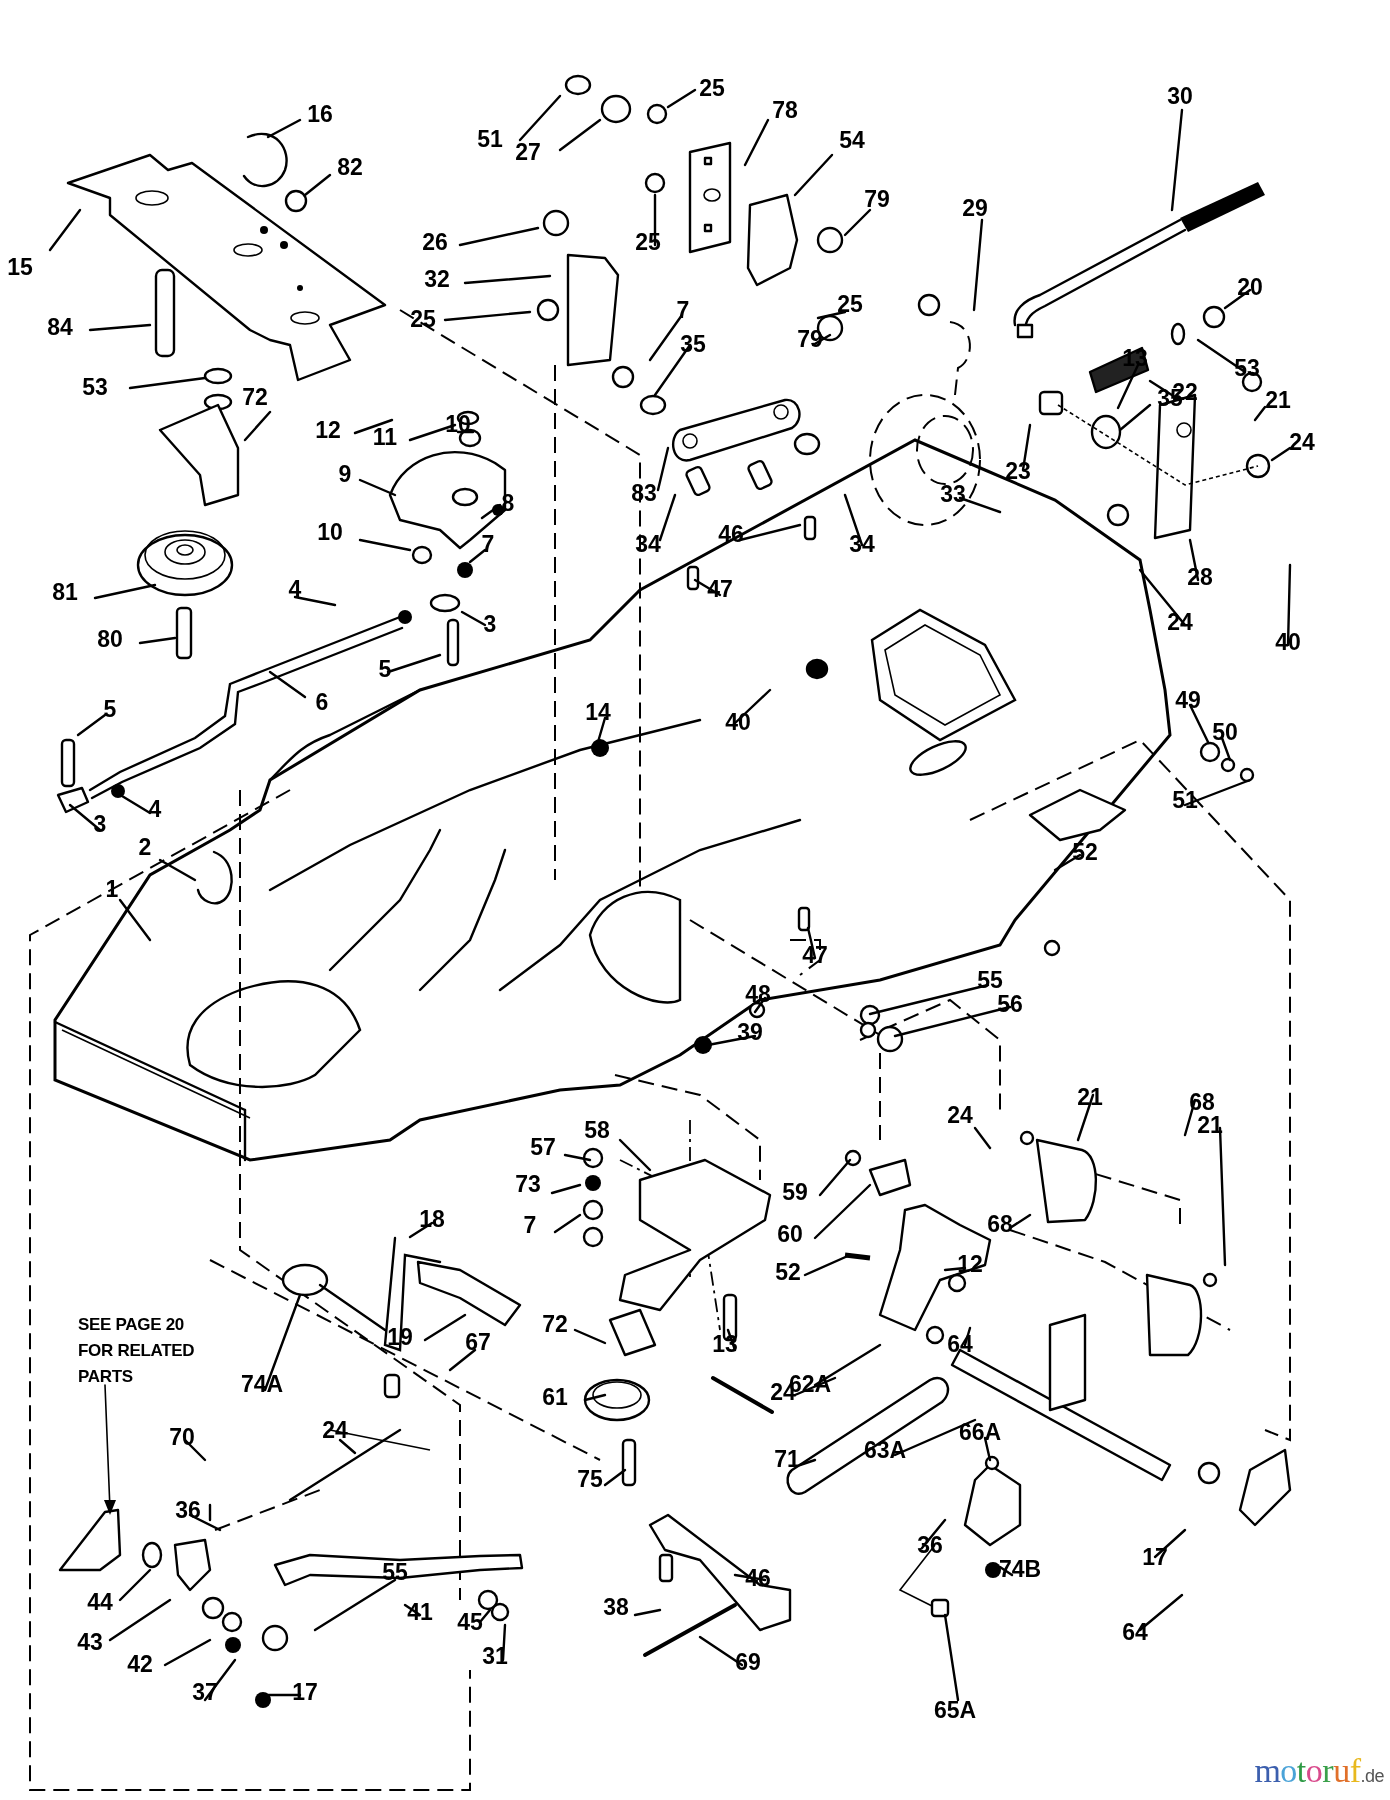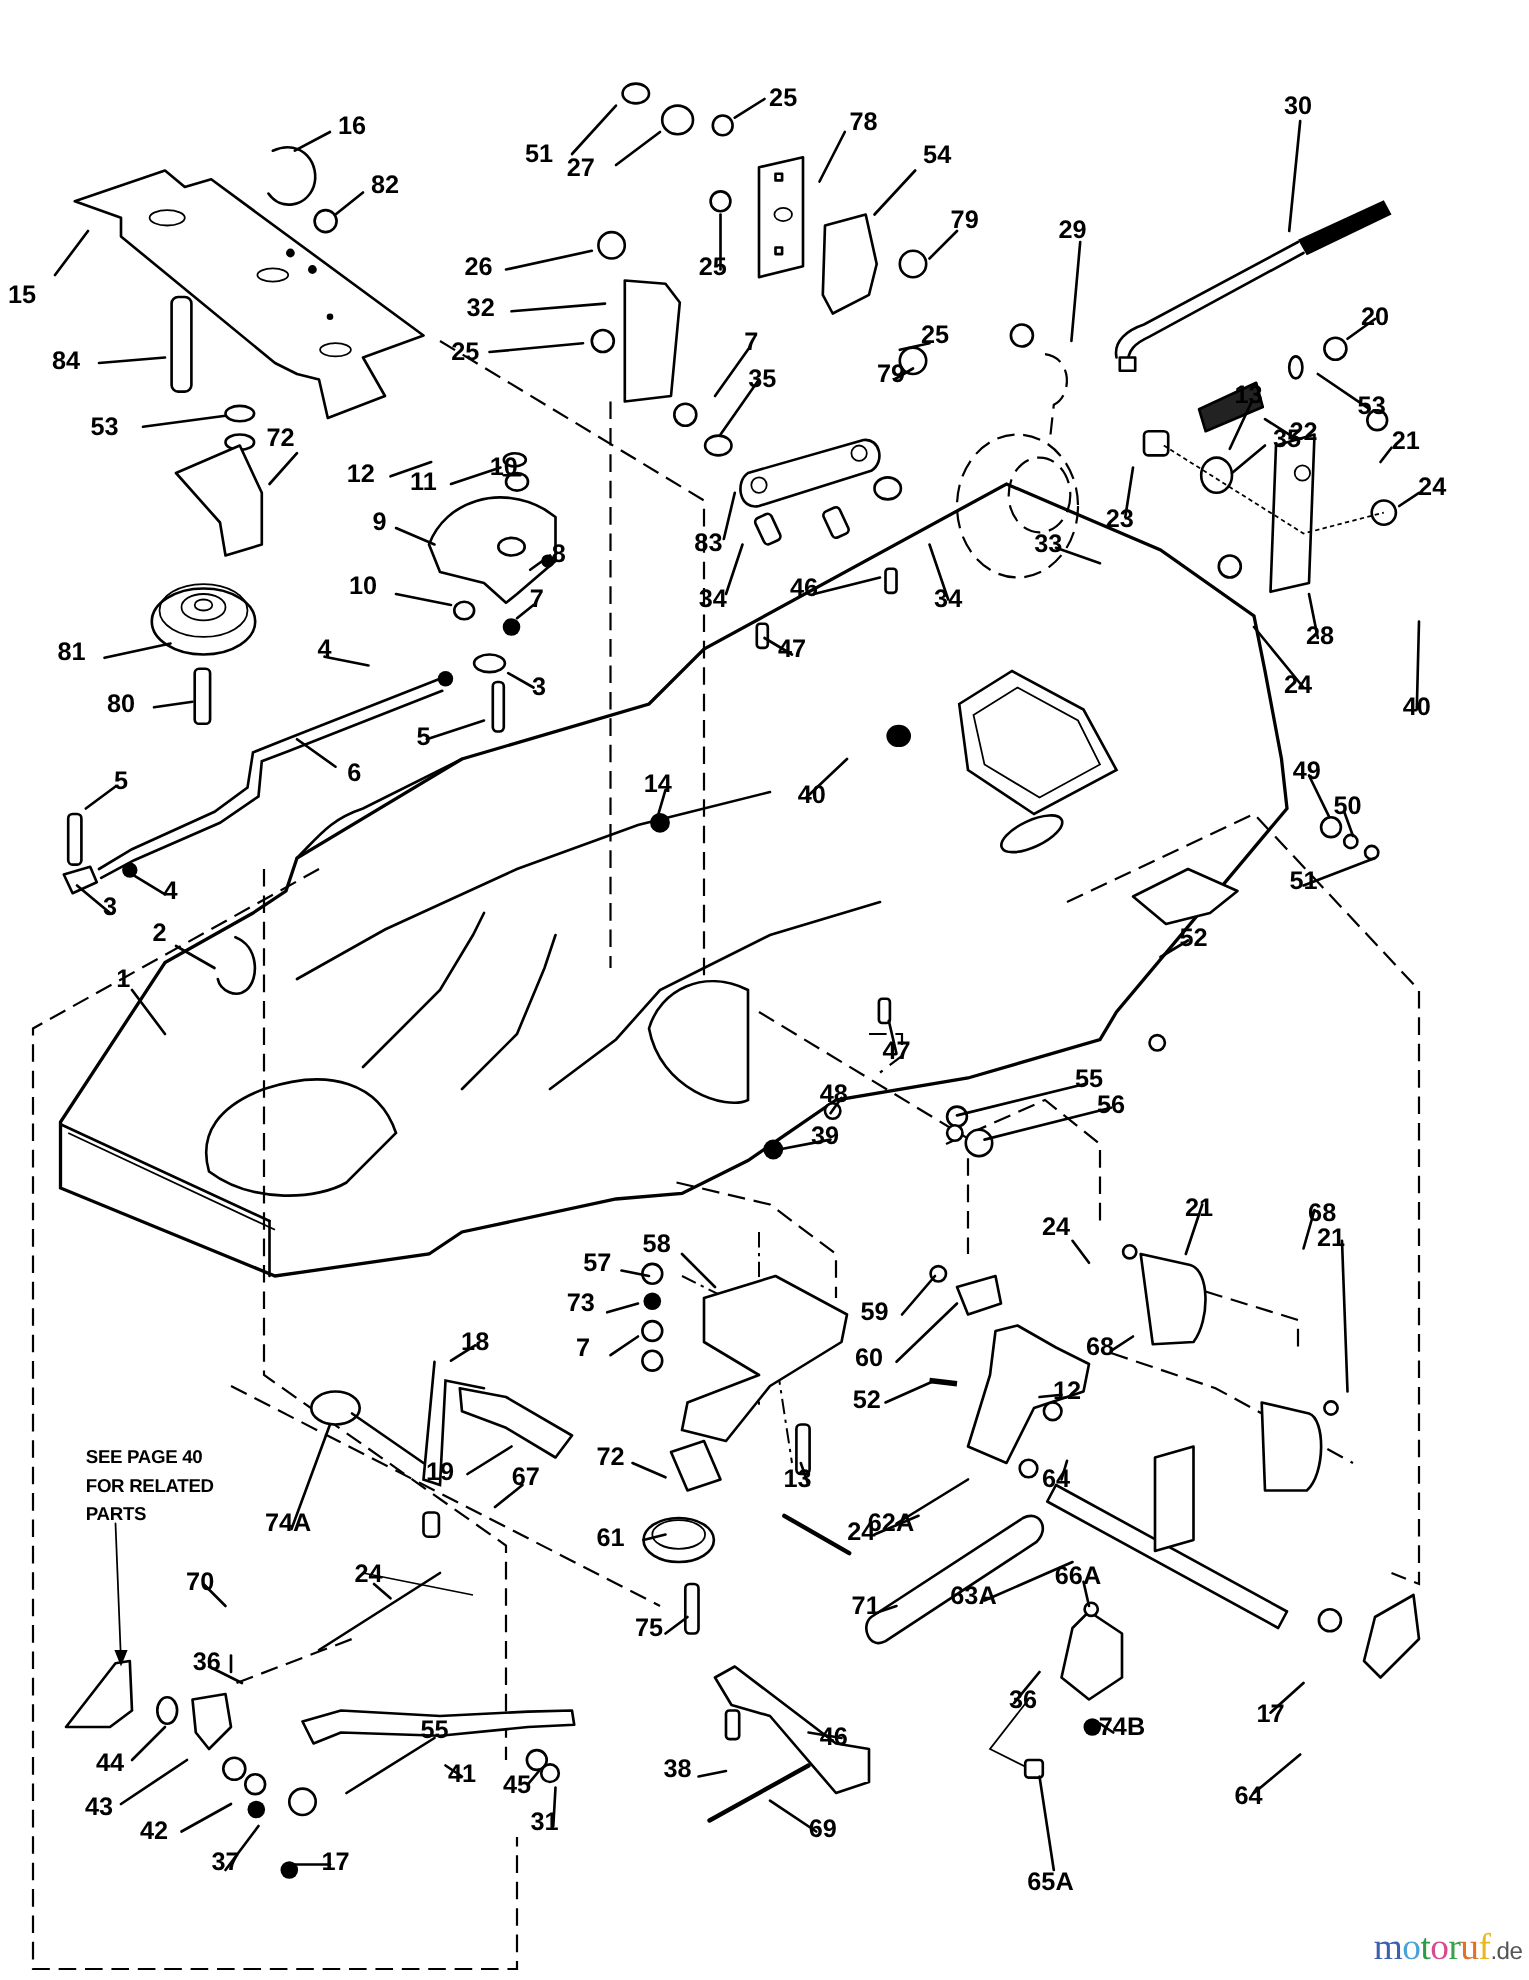--- a/index.html
+++ b/index.html
@@ -8,21 +8,21 @@
   .lbl{font-family:"Liberation Sans",sans-serif;font-weight:bold;font-size:23px;fill:#000;}
   .note{position:absolute;left:78px;top:1312px;font-family:"Liberation Sans",sans-serif;font-weight:bold;font-size:17px;line-height:26px;color:#000;white-space:pre-line;letter-spacing:-0.3px;}
   .ln{stroke:#000;stroke-width:2.4;fill:none;stroke-linecap:round;}
   .thin{stroke:#000;stroke-width:1.6;fill:none;}
   .dash{stroke:#000;stroke-width:2;fill:none;stroke-dasharray:16 8;}
   .dashdot{stroke:#000;stroke-width:1.8;fill:none;stroke-dasharray:14 5 3 5;}
   .part{stroke:#000;stroke-width:2.4;fill:#fff;stroke-linejoin:round;}
   .solid{fill:#000;}
   .wm{position:absolute;right:6px;bottom:10px;font-family:"Liberation Serif",serif;font-size:34px;letter-spacing:-0.5px;}
   .wm span{display:inline-block;}
-  .wm .de{font-size:22px;color:#555;font-family:"Liberation Sans",sans-serif;}
+  .wm .de{font-size:18px;color:#555;font-family:"Liberation Sans",sans-serif;}
 </style>
 </head>
 <body>
 
 <svg id="stage" viewBox="0 0 1390 1800" xmlns="http://www.w3.org/2000/svg">
 
   <g>
 
     <g>
       <path class="part" d="M68,183 L150,155 L168,170 L192,163 L385,305 L330,325 L350,360 L298,380 L290,345 L270,340 L250,330 L110,215 L110,198 Z"></path>
@@ -470,17 +470,17 @@
       <text x="758" y="1586" text-anchor="middle" class="lbl">46</text>
       <text x="748" y="1670" text-anchor="middle" class="lbl">69</text>
       <text x="930" y="1553" text-anchor="middle" class="lbl">36</text>
       <text x="1020" y="1577" text-anchor="middle" class="lbl">74B</text>
       <text x="1155" y="1565" text-anchor="middle" class="lbl">17</text>
       <text x="1135" y="1640" text-anchor="middle" class="lbl">64</text>
       <text x="955" y="1718" text-anchor="middle" class="lbl">65A</text>
     </g>
 </svg>
 
-<div class="note">SEE PAGE 40
+<div class="note">SEE PAGE 20
 FOR RELATED
 PARTS</div>
 
 <div class="wm" id="wm"><span style="color: rgb(60, 95, 174);">m</span><span style="color: rgb(74, 163, 216);">o</span><span style="color: rgb(46, 154, 69);">t</span><span style="color: rgb(217, 74, 140);">o</span><span style="color: rgb(58, 160, 74);">r</span><span style="color: rgb(224, 112, 42);">u</span><span style="color: rgb(232, 184, 30);">f</span><span class="de">.de</span></div>
 
 </body></html>

